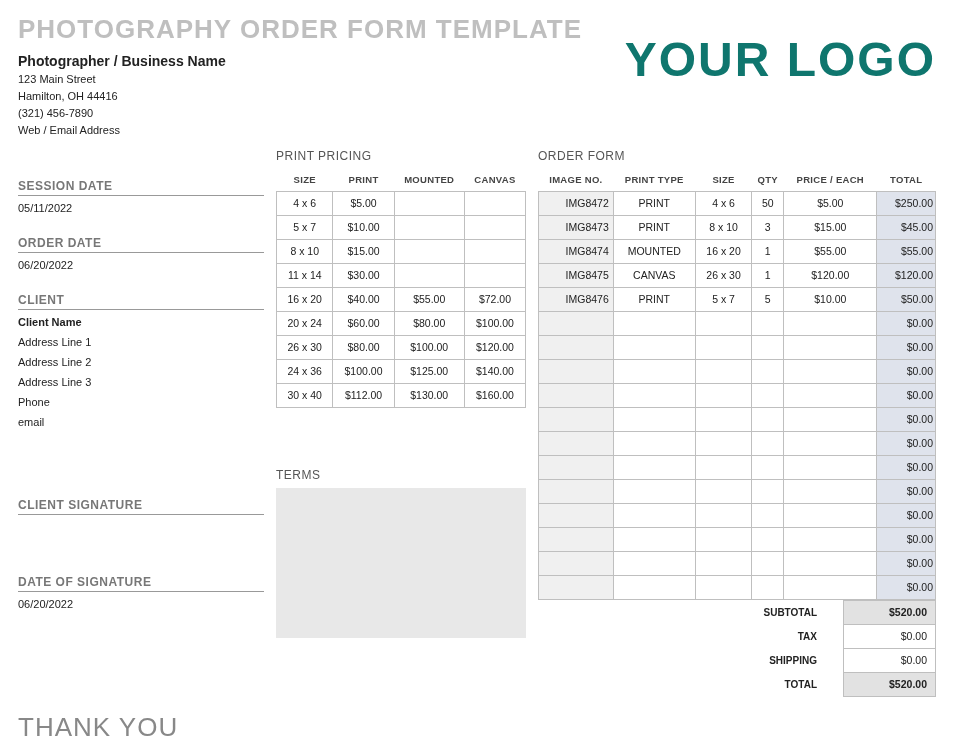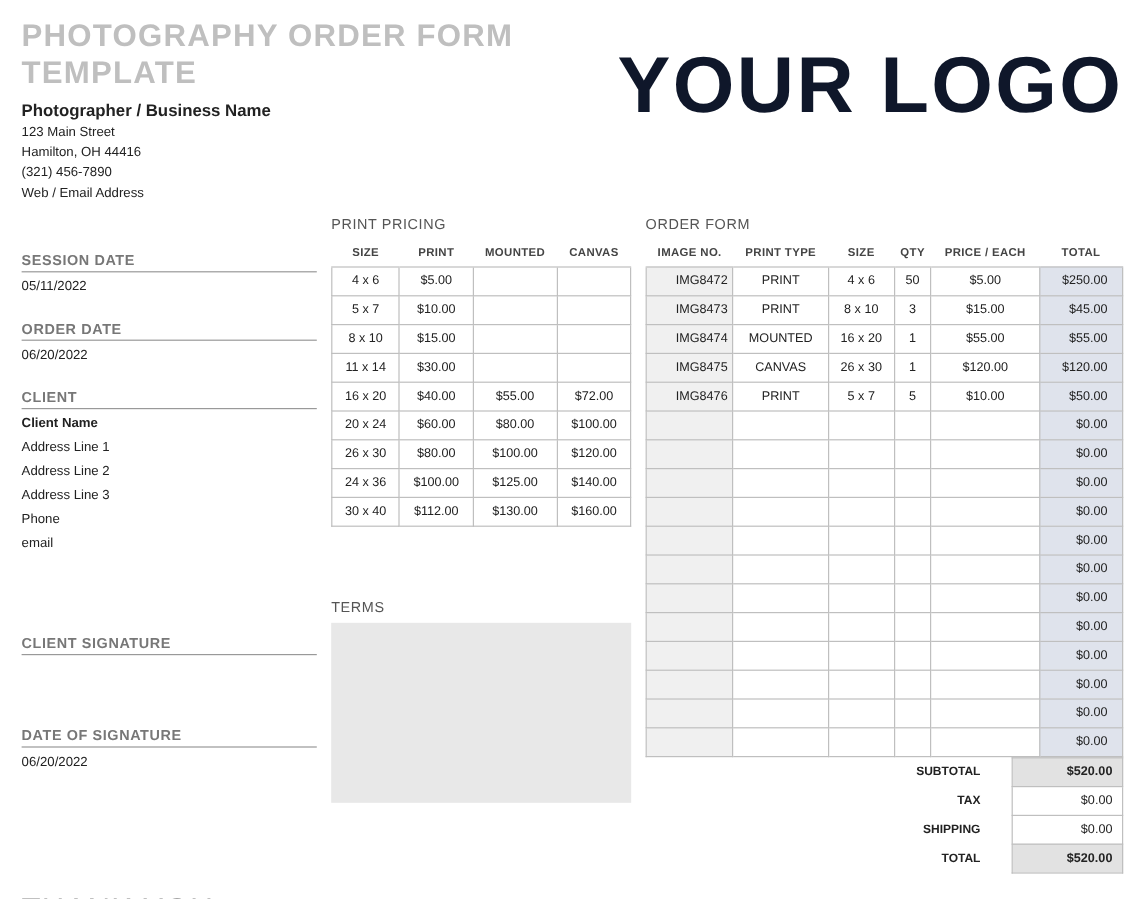--- a/index.html
+++ b/index.html
@@ -19,22 +19,22 @@
     font-size: 26px;
     letter-spacing: 1px;
     color: #bfbfbf;
     margin-bottom: 8px;
   }
   .biz-name { font-size: 14px; font-weight: bold; margin-bottom: 4px; }
   .biz-line { font-size: 11px; margin-bottom: 5px; }
   .logo {
     font-family: "Arial Black","Helvetica Neue",Arial,sans-serif;
     font-weight: 900;
-    font-size: 66px;
-    color: #0f172a;
+    font-size: 48px;
+    color: #0f766e;
     letter-spacing: 2px;
     padding-top: 18px;
     white-space: nowrap;
   }
   .main { display: flex; gap: 12px; margin-top: 8px; }
   .col-left { width: 246px; flex-shrink:0; }
   .col-mid  { width: 250px; flex-shrink:0; }
   .col-right{ flex: 1; }
   .field-label {
     font-size: 12px;
@@ -72,21 +72,21 @@
     font-size: 9.5px;
     color: #444;
     font-weight: bold;
     letter-spacing: 0.3px;
     padding: 6px 2px 4px;
   }
   .pricing-table td:first-child { text-align: center; }
   .order-table td.img-cell { background:#f0f0f0;text-align:right; }
   .order-table td.total-cell { background:#dfe3ec; text-align:right; padding-right:8px; }
   .order-table td { text-align:center; }
-  .order-table td:last-child { text-align:right; padding-right:12px;margin-left:32px; }
+  .order-table td:last-child { text-align:right; padding-right:2px;margin-left:32px; }
   .order-table tr.empty td.img-cell { background:#f0f0f0; }
   .summary-row td { border:1px solid #bfbfbf; }
   .summary-label {
     border:none !important;
     text-align:right;
     font-weight:bold;
     font-size:10px;
     padding-right:26px;
     background:transparent !important;
   }

